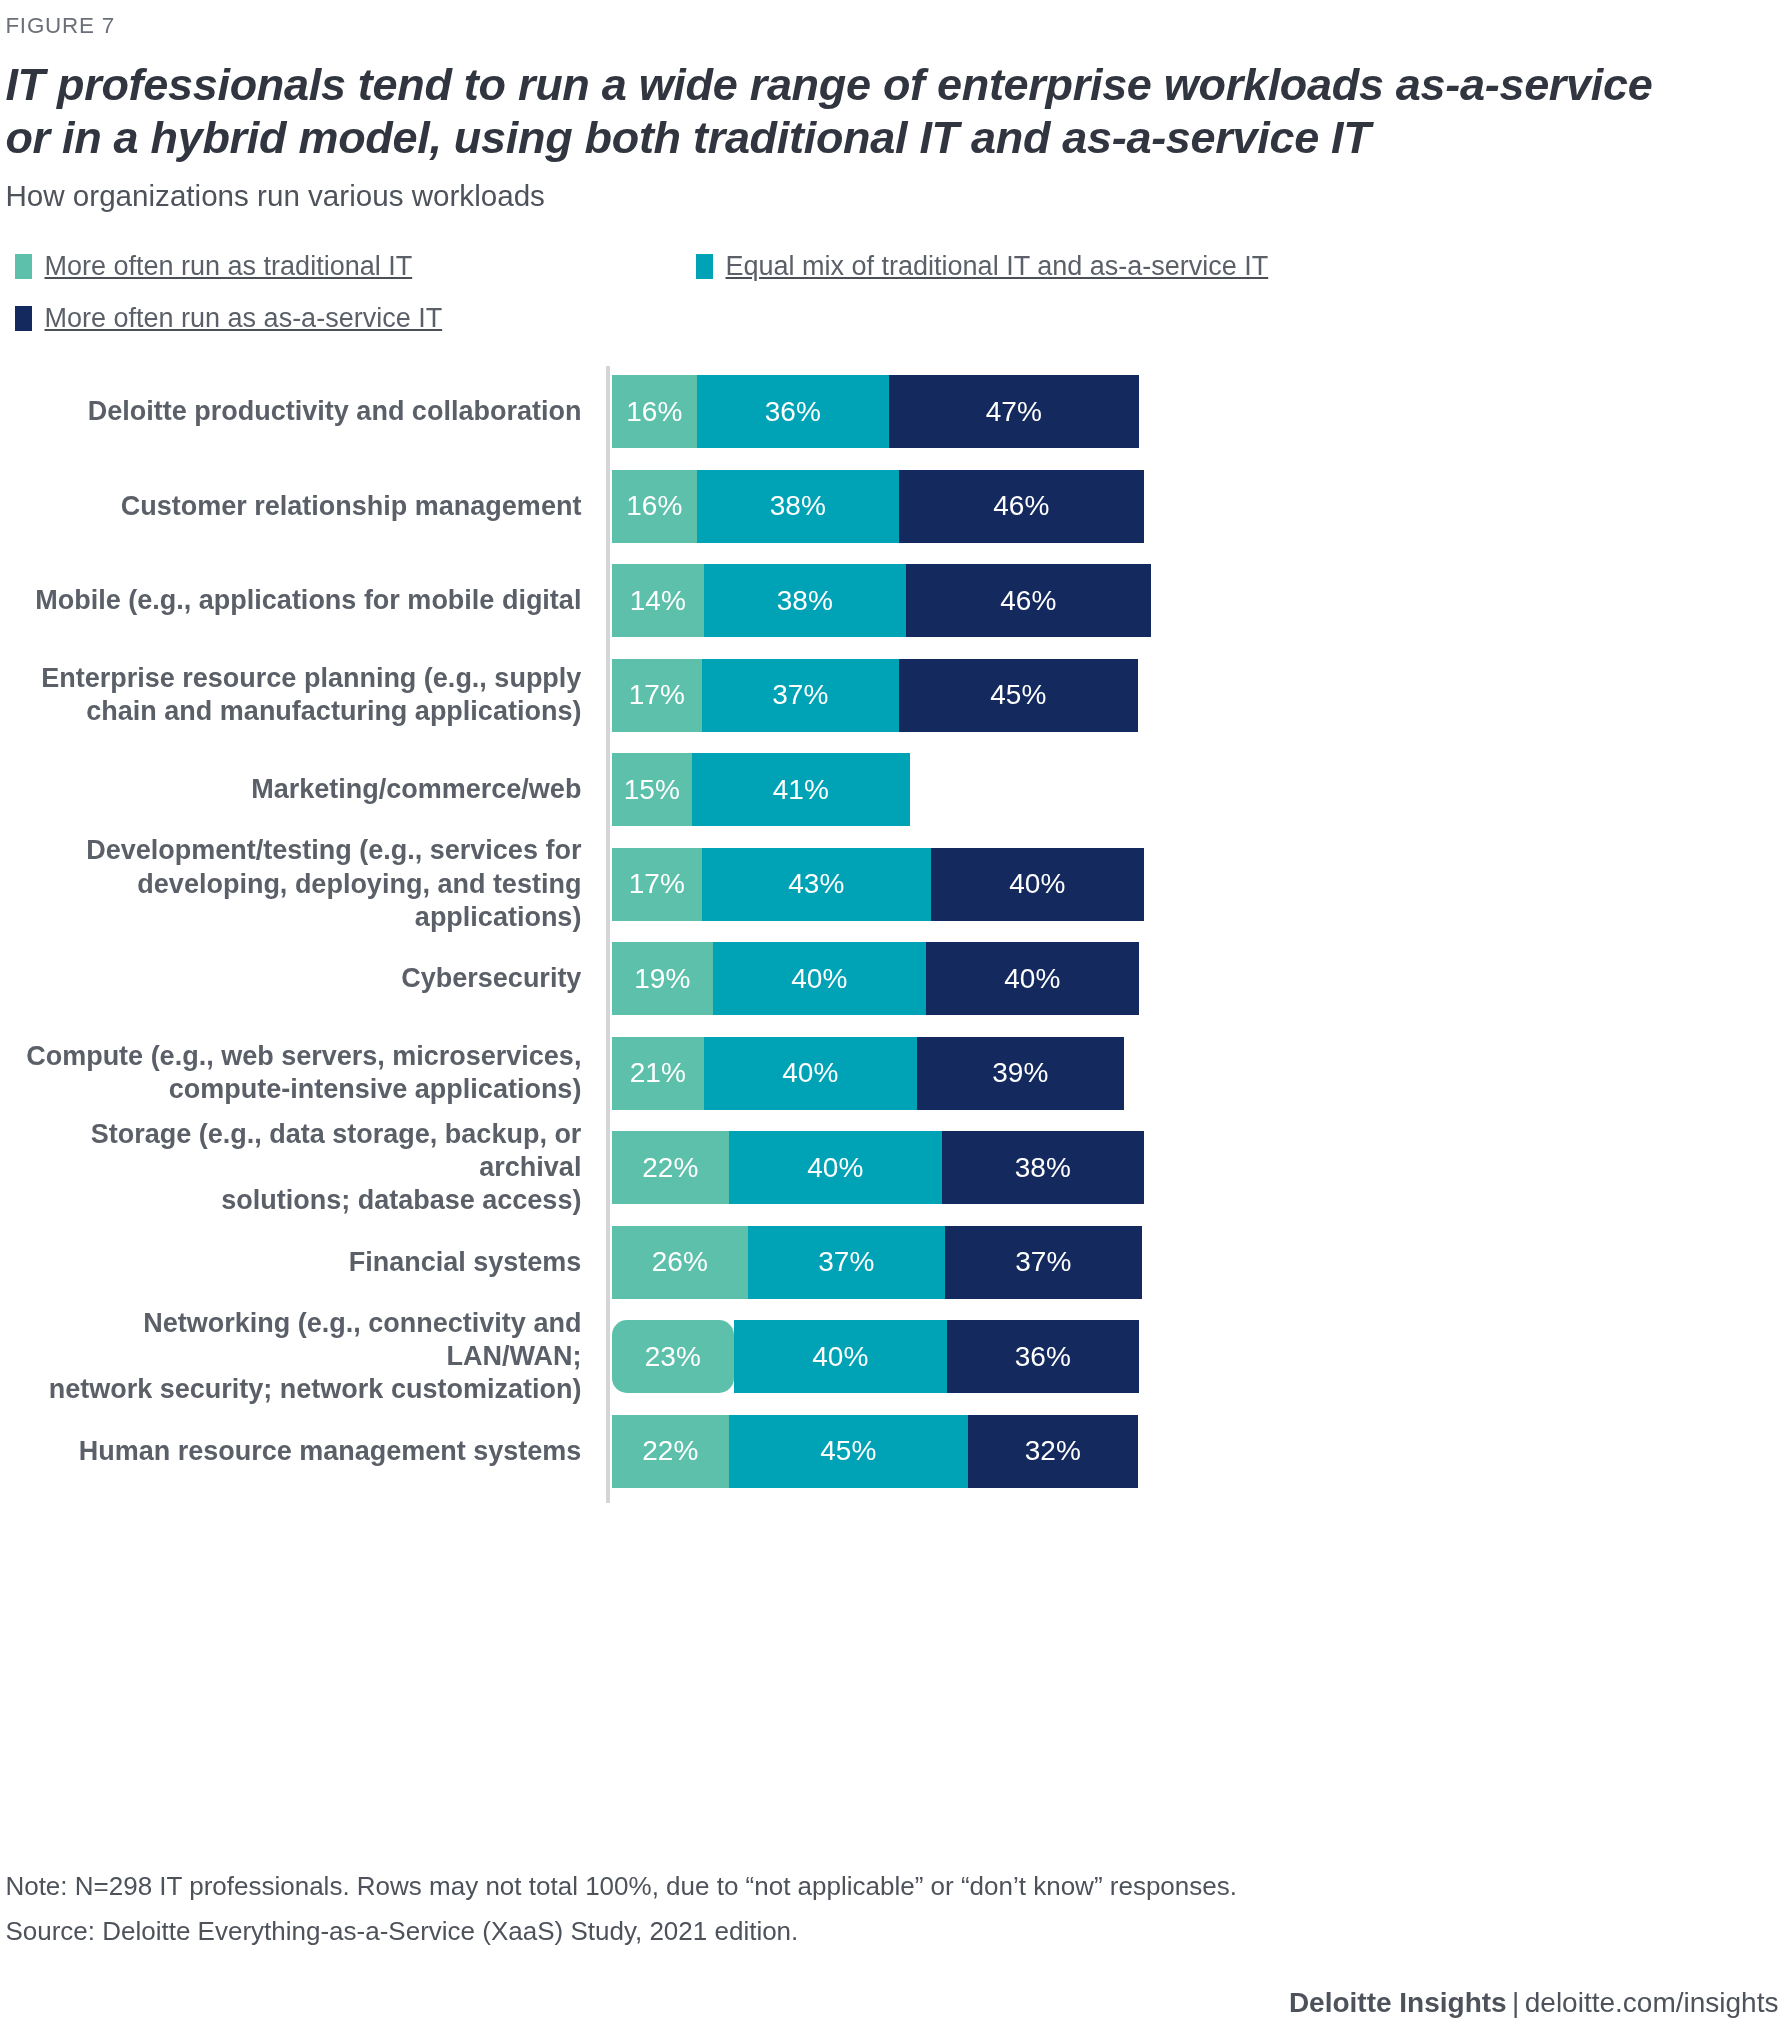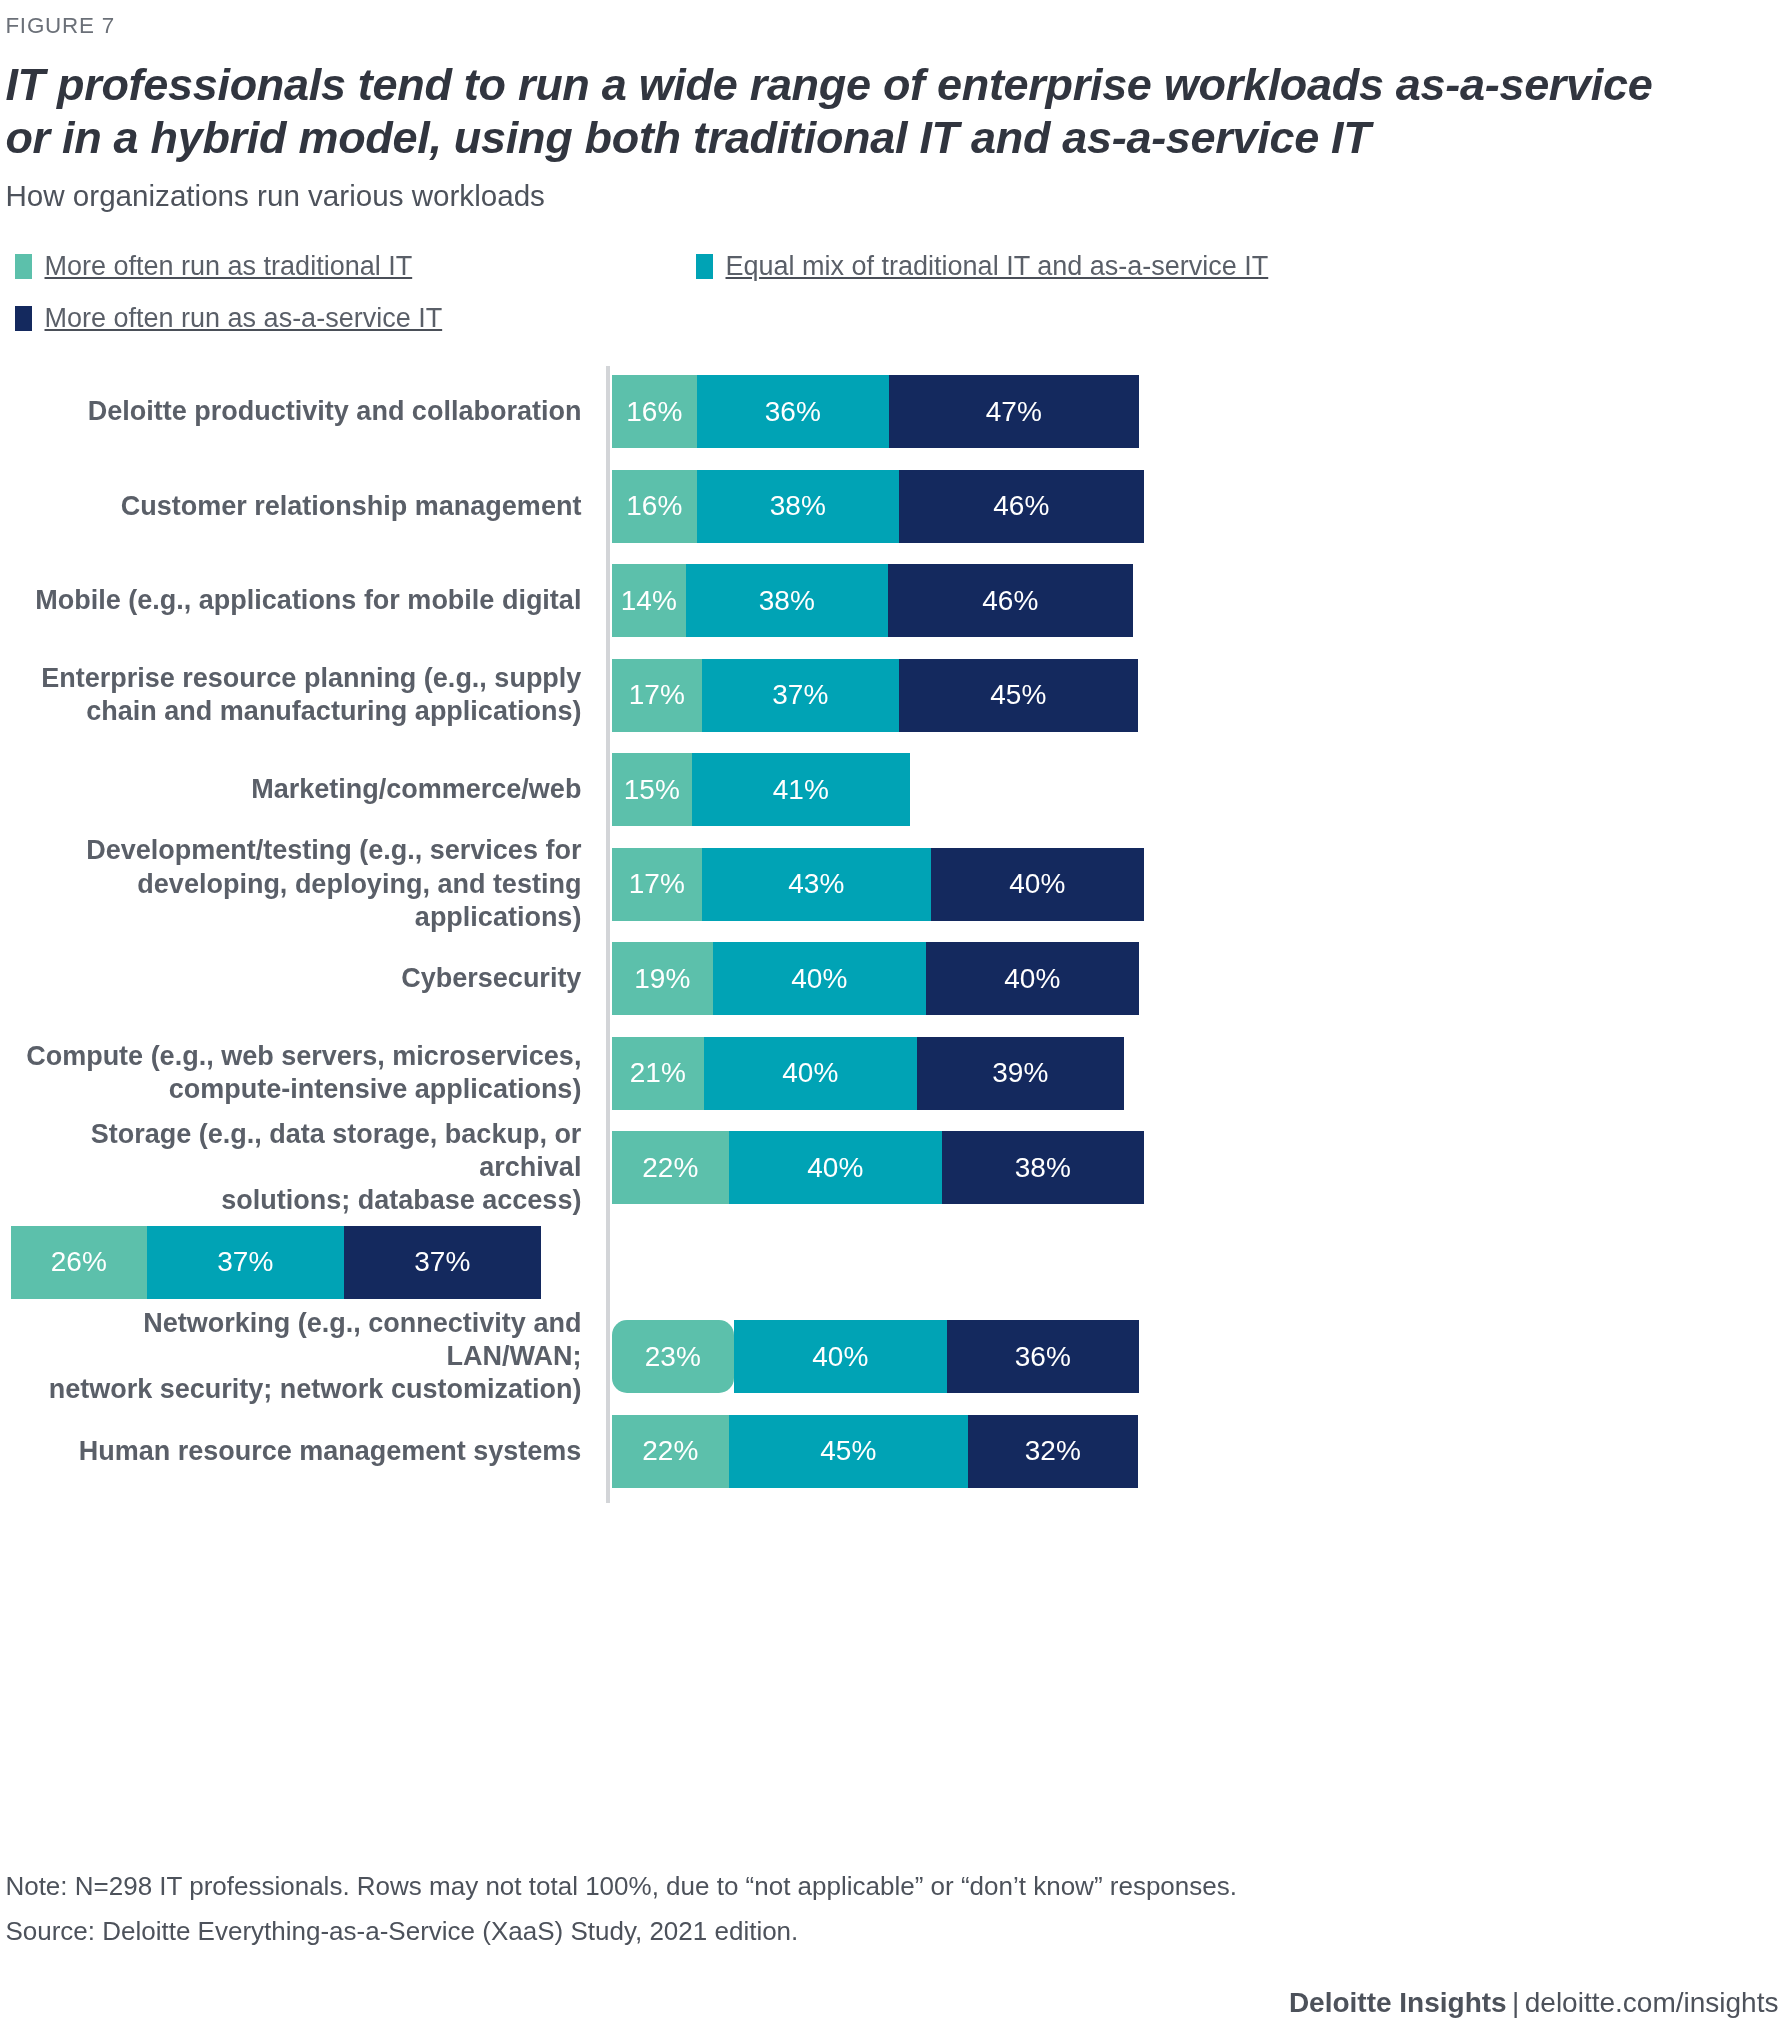--- a/index.html
+++ b/index.html
@@ -215,21 +215,21 @@
             <div class="seg" style="background: rgb(20, 41, 94); width: 245px;">
               <span>46%</span>
             </div>
           </div>
         </div>
         <div class="row">
           <div class="row-label">
             <span style="display: block;">Mobile (e.g., applications for mobile digital</span>
           </div>
           <div class="bars">
-            <div class="seg" style="background: rgb(92, 192, 171); width: 74px;">
+            <div class="seg" style="background: rgb(92, 192, 171); width: 92px;">
               <span>14%</span>
             </div>
             <div class="seg" style="background: rgb(0, 163, 181); width: 202px;">
               <span>38%</span>
             </div>
             <div class="seg" style="background: rgb(20, 41, 94); width: 245px;">
               <span>46%</span>
             </div>
           </div>
         </div>
@@ -324,20 +324,23 @@
             </div>
             <div class="seg" style="background: rgb(0, 163, 181); width: 213px;">
               <span>40%</span>
             </div>
             <div class="seg" style="background: rgb(20, 41, 94); width: 202px;">
               <span>38%</span>
             </div>
           </div>
         </div>
         <div class="row">
+          <div class="row-label">
+            <span style="display: block;">Financial systems</span>
+          </div>
           <div class="bars">
             <div class="seg" style="background: rgb(92, 192, 171); width: 136px;">
               <span>26%</span>
             </div>
             <div class="seg" style="background: rgb(0, 163, 181); width: 197px;">
               <span>37%</span>
             </div>
             <div class="seg" style="background: rgb(20, 41, 94); width: 197px;">
               <span>37%</span>
             </div>

